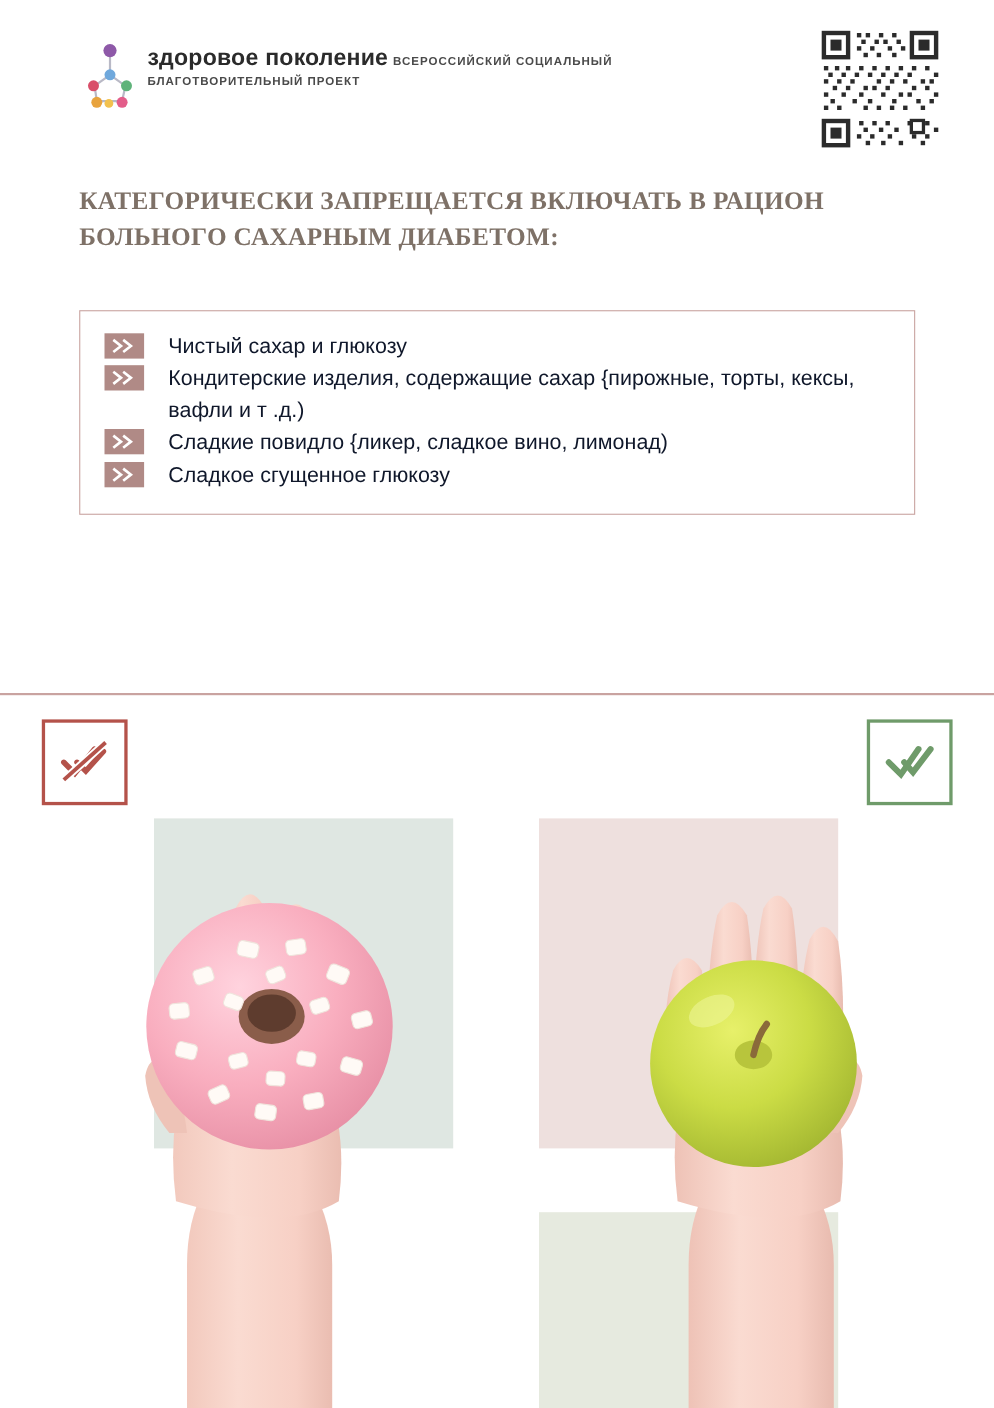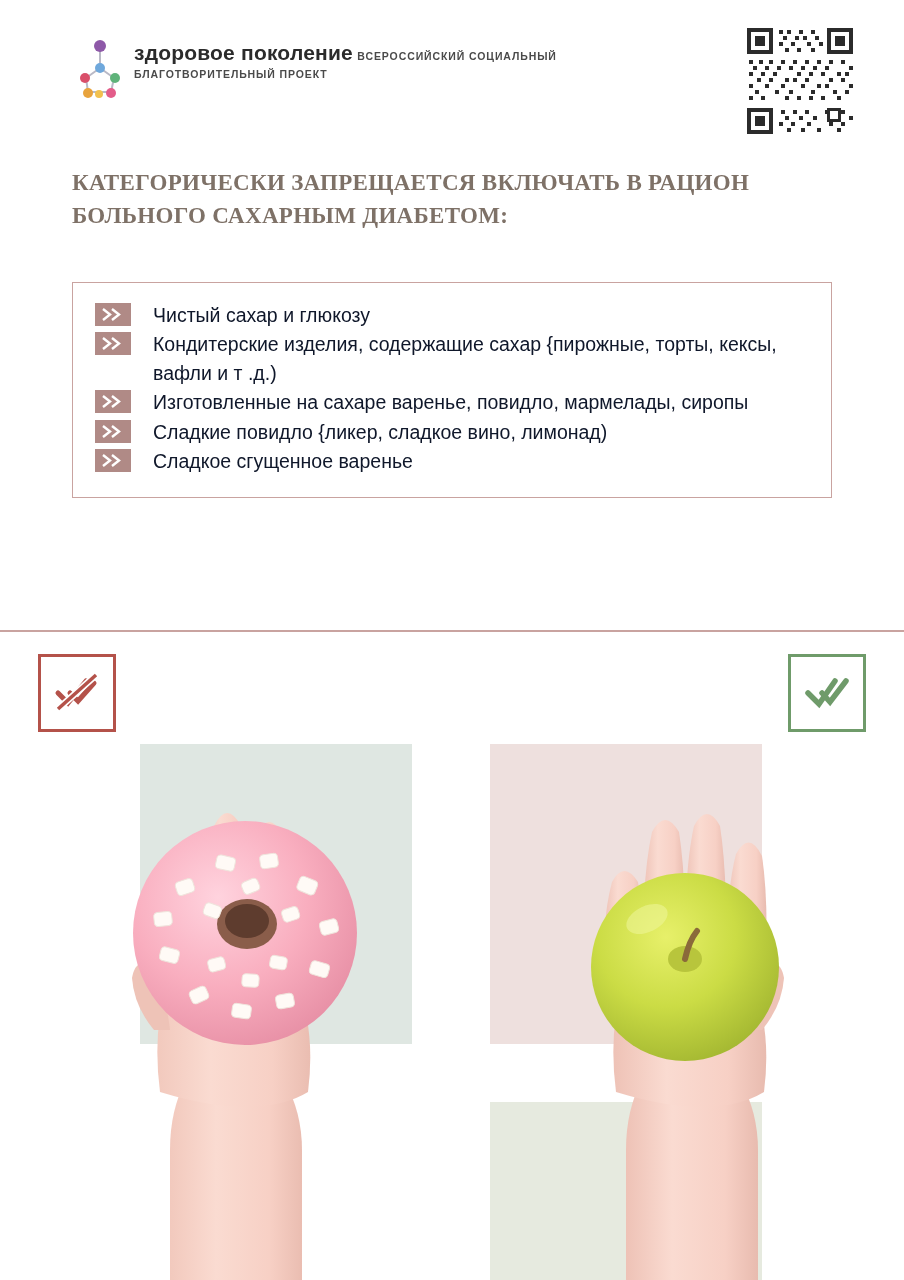--- a/index.html
+++ b/index.html
@@ -308,48 +308,39 @@
     <li>
       <span class="bullet">
         <svg width="26" height="15" viewBox="0 0 26 15">
           <path d="M3 2 L10 7.5 L3 13" stroke="#ffffff" stroke-width="2.4" fill="none"></path>
           <path d="M12 2 L19 7.5 L12 13" stroke="#ffffff" stroke-width="2.4" fill="none"></path>
         </svg>
       </span>
       <span>Кондитерские изделия, содержащие сахар {пирожные, торты, кексы, вафли и т .д.)</span>
     </li>
 
-    <li>
-      <span class="bullet">
-        <svg width="26" height="15" viewBox="0 0 26 15">
-          <path d="M3 2 L10 7.5 L3 13" stroke="#ffffff" stroke-width="2.4" fill="none"></path>
-          <path d="M12 2 L19 7.5 L12 13" stroke="#ffffff" stroke-width="2.4" fill="none"></path>
-        </svg>
-      </span>
-      <span>Изготовленные на сахаре варенье, повидло, мармелады, сиропы</span>
-    </li>
 
     <li>
       <span class="bullet">
         <svg width="26" height="15" viewBox="0 0 26 15">
           <path d="M3 2 L10 7.5 L3 13" stroke="#ffffff" stroke-width="2.4" fill="none"></path>
           <path d="M12 2 L19 7.5 L12 13" stroke="#ffffff" stroke-width="2.4" fill="none"></path>
         </svg>
       </span>
       <span>Сладкие повидло {ликер, сладкое вино, лимонад)</span>
     </li>
 
     <li>
       <span class="bullet">
         <svg width="26" height="15" viewBox="0 0 26 15">
           <path d="M3 2 L10 7.5 L3 13" stroke="#ffffff" stroke-width="2.4" fill="none"></path>
           <path d="M12 2 L19 7.5 L12 13" stroke="#ffffff" stroke-width="2.4" fill="none"></path>
         </svg>
       </span>
-      <span>Сладкое сгущенное варенье</span>
+      <span>Сладкое сгущенное глюкозу</span>
     </li>
 
 
   </ul>
 </div>
 
 <div class="divider"></div>
 
 <div class="compare">
 

